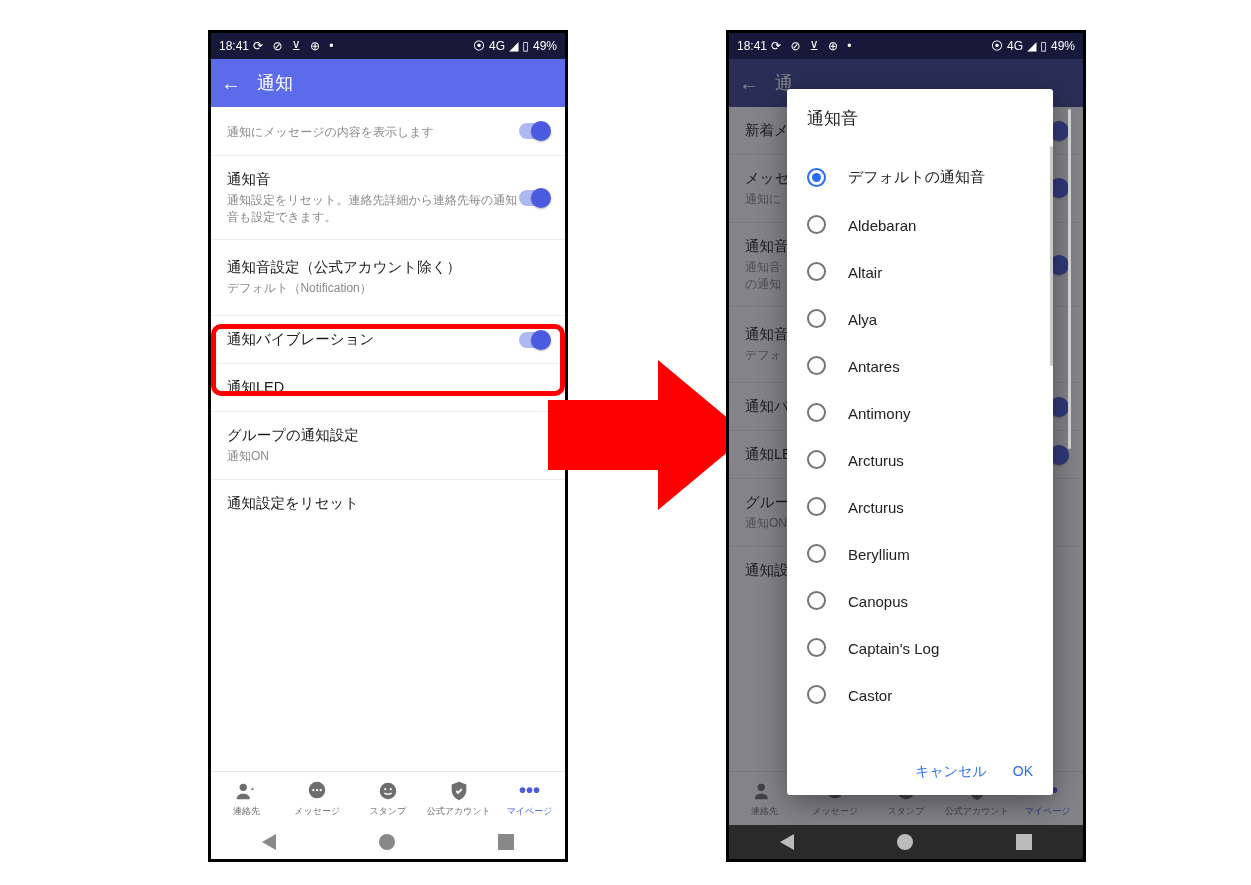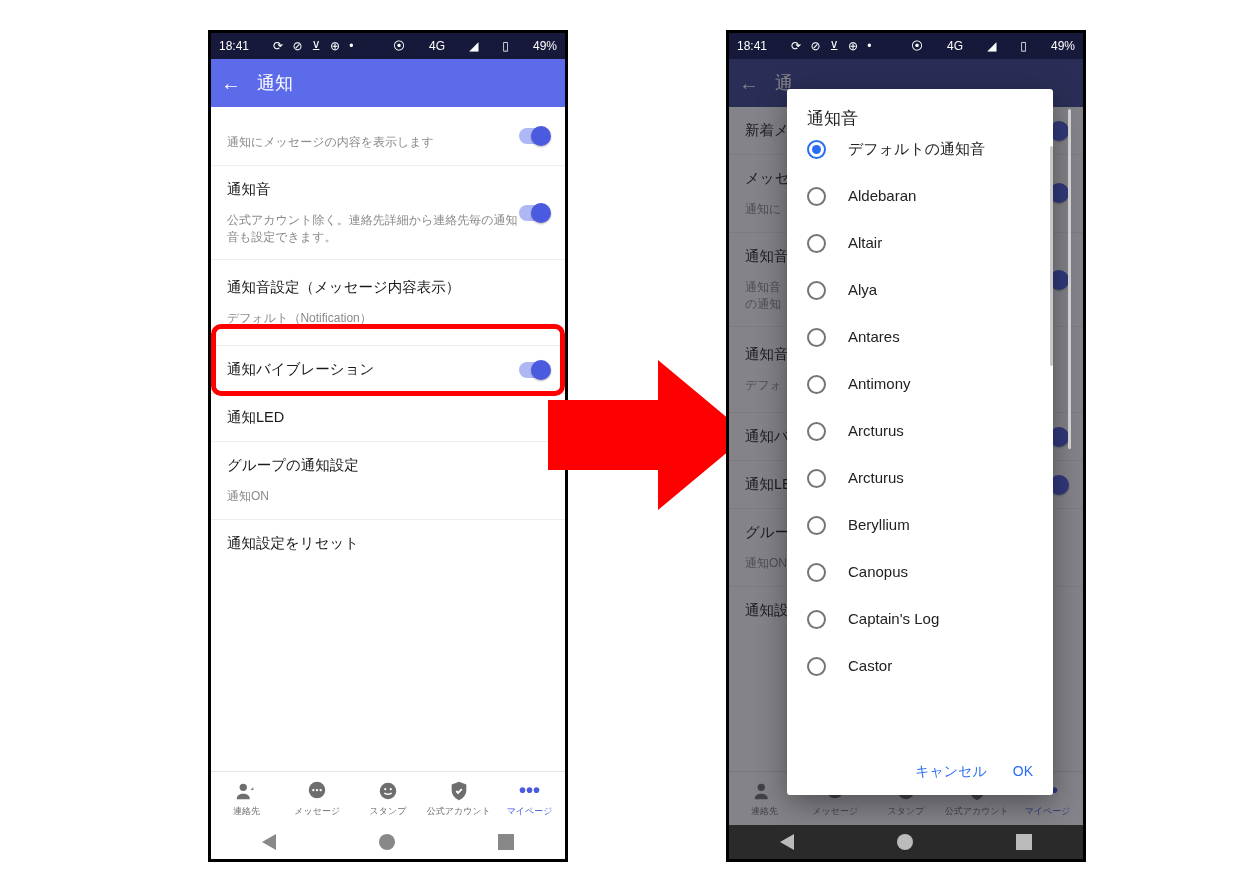--- a/index.html
+++ b/index.html
@@ -20,21 +20,21 @@
   .statusbar {
     height: 26px;
     background: #16193a;
     color: #fff;
     font-size: 12px;
     display: flex;
     align-items: center;
     padding: 0 8px;
     justify-content: space-between;
   }
-  .statusbar .sb-left, .statusbar .sb-right { display:flex; align-items:center; gap:24px; }
+  .statusbar .sb-left, .statusbar .sb-right { display:flex; align-items:center; gap:4px; }
 
   
   .appbar {
     height: 48px;
     background: #5b6bea;
     color: #fff;
     display: flex;
     align-items: center;
     padding: 0 10px;
     font-size: 18px;
@@ -46,21 +46,21 @@
   .settings { background:#fff; }
   .row {
     padding: 14px 16px 14px 16px;
     border-bottom: 1px solid #eee;
     display:flex;
     align-items:center;
     position:relative;
   }
   .row .txt { flex:1; }
   .row .title { font-size: 14.5px; color:#1a1a1a; font-weight:500; }
-  .row .sub   { font-size: 12px; color:#8a8a8a; margin-top:13px; line-height:1.4; }
+  .row .sub   { font-size: 12px; color:#8a8a8a; margin-top:3px; line-height:1.4; }
   .switch {
     width: 30px; height: 16px; border-radius: 10px;
     background:#aeb8f5; position:relative; flex-shrink:0;
   }
   .switch::after{
     content:""; position:absolute; right:-2px; top:-2px;
     width:20px; height:20px; border-radius:50%;
     background:#4a5be0; box-shadow:0 1px 2px rgba(0,0,0,.3);
   }
 
@@ -112,21 +112,21 @@
   }
   .dialog h3 {
     font-size:17px; font-weight:500; color:#222;
     padding:18px 20px 10px;
   }
   .dialog .options {
     flex:1; overflow:hidden;
     padding: 0 6px 0 14px;
     position:relative;
   }
-  .opt { display:flex; align-items:flex-start; height:47px; gap:22px; padding-left:6px;}
+  .opt { display:flex; align-items:flex-end; height:47px; gap:22px; padding-left:6px;}
   .radio {
     width:19px; height:19px; border:2px solid #757575; border-radius:50%;
     flex-shrink:0; position:relative;
   }
   .radio.checked { border-color:#2a6df4;}
   .radio.checked::after{
     content:""; position:absolute; inset:3px; border-radius:50%;
     background:#2a6df4;
   }
   .opt .olabel { font-size:15px; color:#222;}
@@ -181,28 +181,28 @@
     <div class="row">
       <div class="txt">
         <div class="sub">通知にメッセージの内容を表示します</div>
       </div>
       <div class="switch"></div>
     </div>
 
     <div class="row">
       <div class="txt">
         <div class="title">通知音</div>
-        <div class="sub">公式アカウント除く。連絡先詳細から連絡先毎の通知音も設定できます。</div>
+        <div class="sub">通知設定をリセット。連絡先詳細から連絡先毎の通知音も設定できます。</div>
       </div>
       <div class="switch"></div>
     </div>
 
     <div class="row" style="padding-top:18px;padding-bottom:18px;">
       <div class="txt">
-        <div class="title">通知音設定（メッセージ内容表示）</div>
+        <div class="title">通知音設定（公式アカウント除く）</div>
         <div class="sub">デフォルト（Notification）</div>
       </div>
     </div>
 
     <div class="row">
       <div class="txt">
           <div class="title">通知バイブレーション</div>
         </div>
       <div class="switch"></div>
     </div>

